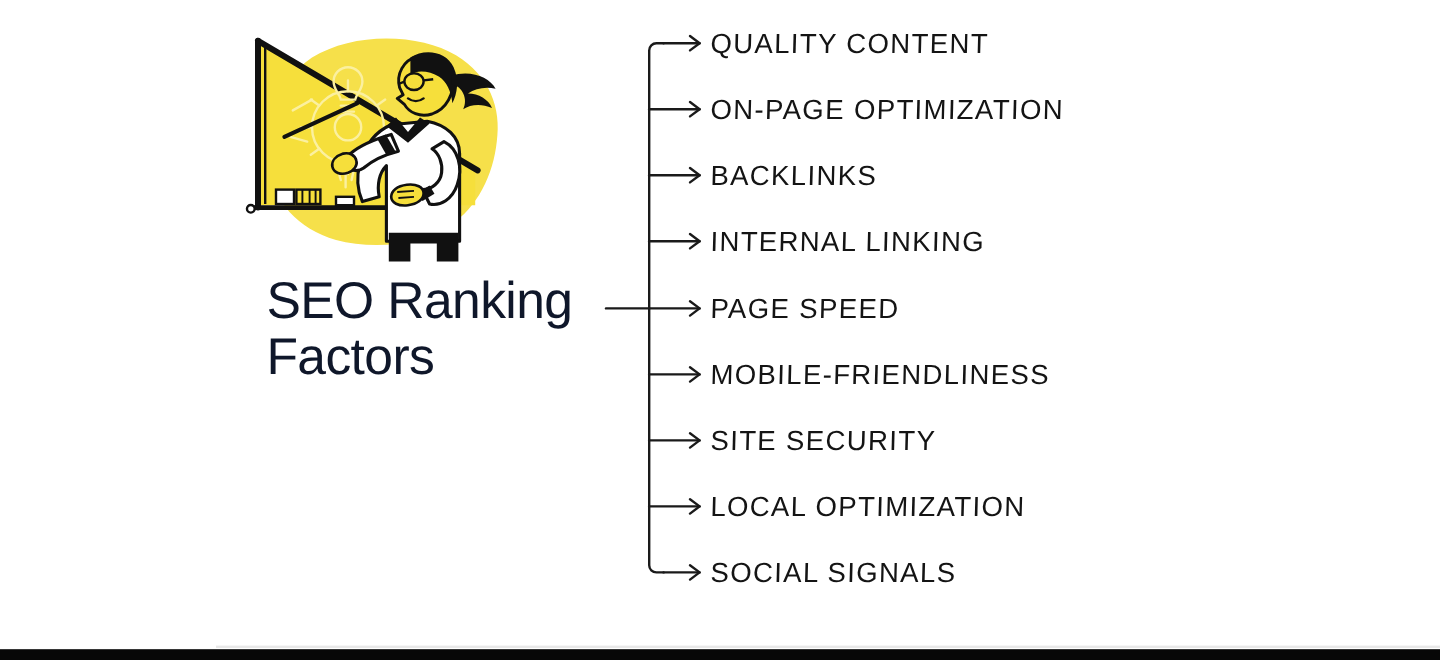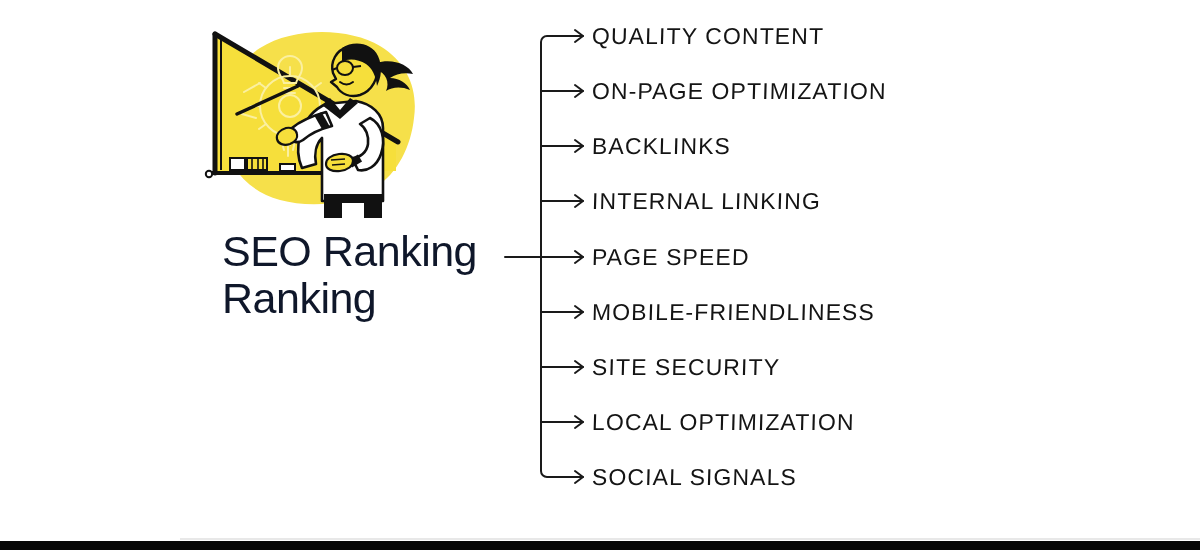--- a/index.html
+++ b/index.html
@@ -195,21 +195,21 @@
       </g>
 
       <path d="M 140 64 c 4 3 9 3 13 0" stroke="#111111" stroke-width="2" fill="none" stroke-linecap="round"></path>
 
       <path d="M 124 176 L 182 176 L 182 200 L 164 200 L 164 185 L 142 185 L 142 200 L 124 200 Z" fill="#111111"></path>
     </svg>
   </div>
 
   <div id="title-block">
     <div class="title-line">SEO Ranking</div>
-    <div class="title-line">Ranking</div>
+    <div class="title-line">Factors</div>
   </div>
 
   <div id="connector">
     <svg width="100" height="550" viewBox="0 0 100 550" xmlns="http://www.w3.org/2000/svg">
       <g stroke="#1a1a1a" stroke-width="2" fill="none" stroke-linecap="round" stroke-linejoin="round">
 
         <path d="M 10 257 L 46 257"></path>
 
         <path d="M 58 36 L 52 36 A 6 6 0 0 0 46 42 L 46 471 A 6 6 0 0 0 52 477 L 58 477"></path>
 

